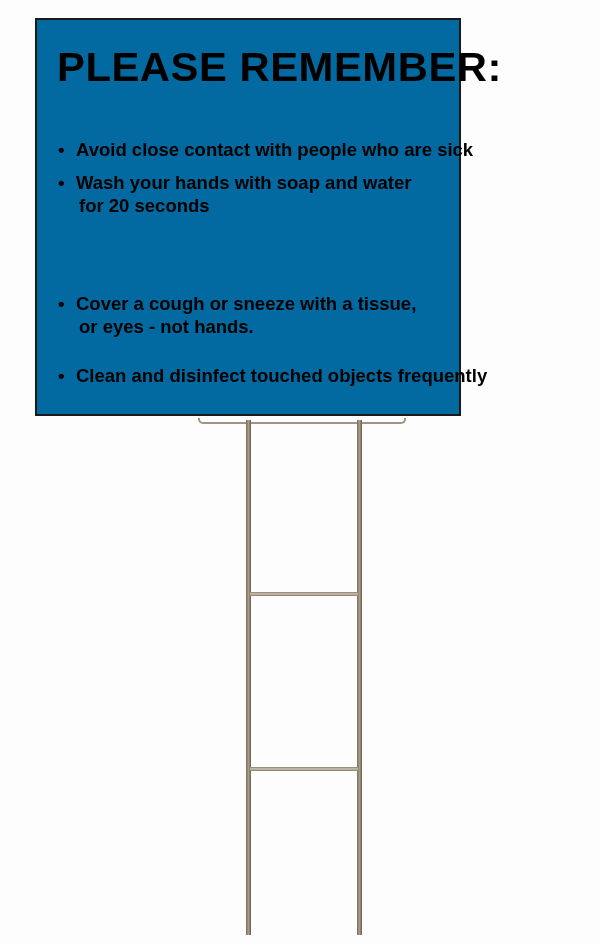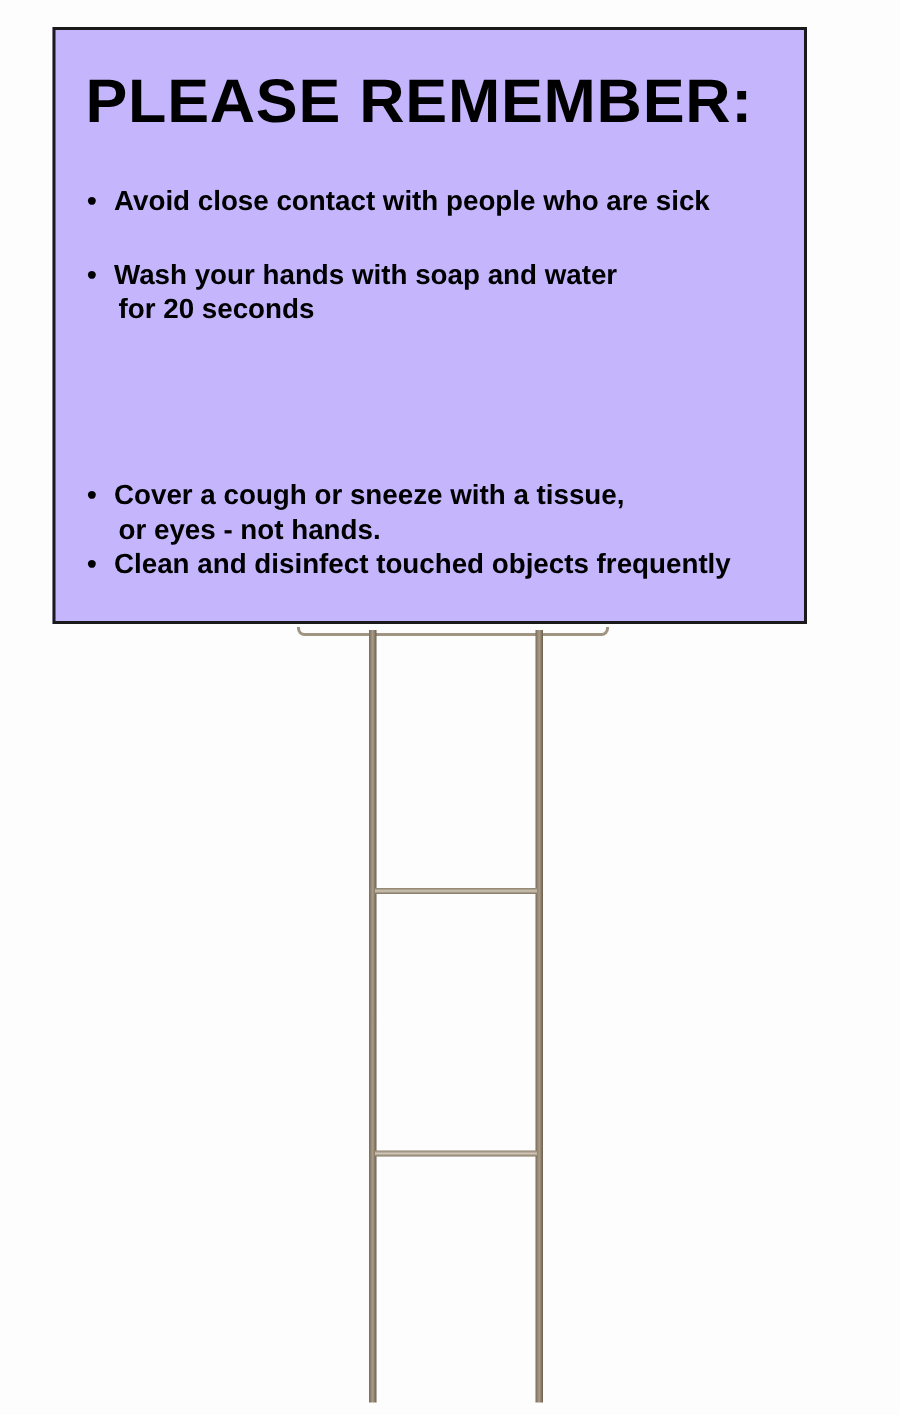--- a/index.html
+++ b/index.html
@@ -1,22 +1,22 @@
 <!DOCTYPE html>
 <html><head>
   <meta charset="utf-8">
   <style>
     html, body { margin: 0; padding: 0; }
     body {
       width: 600px; height: 943px; background: #fdfdfd; position: relative; overflow: hidden;
       font-family: "Liberation Sans", sans-serif;
     }
     .sign {
-      position: absolute; left: 35px; top: 18px; width: 503px; height: 398px;
-      background: #c4b5fd; border: 2px solid #1a1a1a; box-sizing: border-box;
+      position: absolute; left: 35px; top: 18px; width: 426px; height: 398px;
+      background: #0369a1; border: 2px solid #1a1a1a; box-sizing: border-box;
     }
     .title {
       position: absolute; left: 20px; top: 24px; width: 495px;
       font-size: 41px; font-weight: bold; letter-spacing: 0.5px; color: #000;
       white-space: nowrap; transform: scaleX(1.02); transform-origin: left;
     }
     .item {
       position: absolute; left: 21px; font-size: 18.5px; font-weight: bold; color: #000;
       line-height: 23px; white-space: nowrap;
     }
@@ -34,31 +34,31 @@
       position: absolute; height: 4px;
       background: linear-gradient(180deg, #8a7c69, #cfc6b6 50%, #7f715f);
     }
   </style>
 </head>
 <body>
 
 <div class="sign">
   <div class="title">PLEASE REMEMBER:</div>
 
-  <div class="item" style="top:102px;">
+  <div class="item" style="top:118px;">
     <span class="bullet">•</span><span>Avoid close contact with people who are sick</span>
   </div>
 
   <div class="item" style="top:151px;">
     <span class="bullet">•</span><span>Wash your hands with soap and water</span>
     <span class="cont">for 20 seconds</span>
   </div>
 
 
-  <div class="item" style="top:272px;margin-top:26px;">
+  <div class="item" style="top:272px;">
     <span class="bullet">•</span><span>Cover a cough or sneeze with a tissue,</span>
     <span class="cont">or eyes - not hands.</span>
   </div>
 
   <div class="item" style="top:344px;">
     <span class="bullet">•</span><span>Clean and disinfect touched objects frequently</span>
   </div>
 </div>
 
 <div class="stake">

